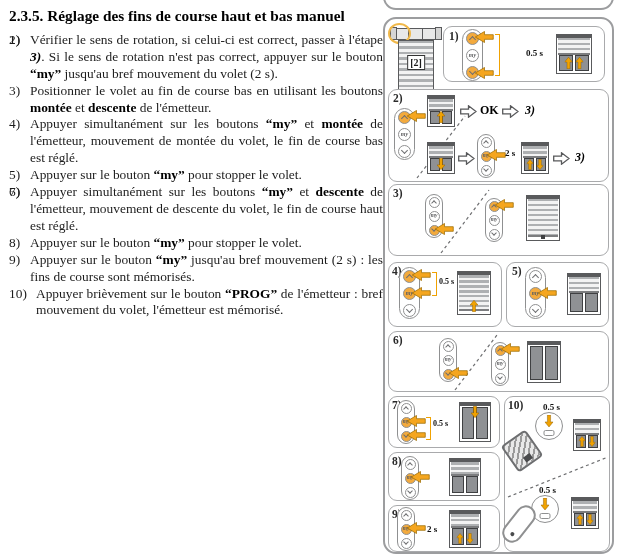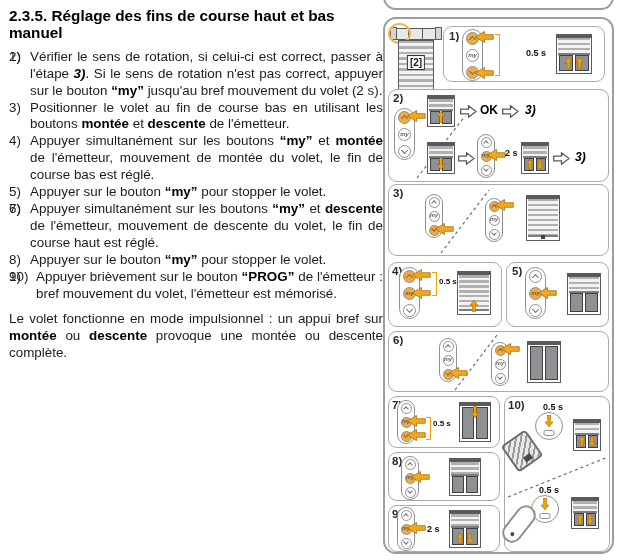--- a/index.html
+++ b/index.html
@@ -1,17 +1,17 @@
 <!DOCTYPE html>
 <html><head>
 <meta charset="utf-8">
 <style>
   html,body{margin:0;padding:0;background:#fff;}
   .page{position:relative;width:624px;height:560px;background:#fff;overflow:hidden;
-        font-family:Liberation Sans, sans-serif;color:#1c1c1c;}
+        font-family:Liberation Serif, serif;color:#1c1c1c;}
   
   .textcol{position:absolute;left:9px;top:8px;width:374px;font-size:13.4px;line-height:16.9px;}
   .title{font-size:15.3px;font-weight:bold;color:#000;margin:0 0 7px 0;}
   .step{position:relative;padding-left:21px;text-align:justify;}
   .step.wide{padding-left:27px;}
   .step .n{position:absolute;left:0;top:0;}
   .outro{margin-top:9px;text-align:justify;}
   b{color:#000;}
   
   .prevbox{position:absolute;left:383px;top:-28px;width:231px;height:38px;
@@ -127,27 +127,27 @@
     <div class="step">
       <span class="n">7)</span>
       <span>Appuyer simultanément sur les boutons <b>“my”</b> et <b>descente</b> de l'émetteur, mouvement de descente du volet, le fin de course haut est réglé.</span>
     </div>
     <div class="step">
       <span class="n">8)</span>
       <span>Appuyer sur le bouton <b>“my”</b> pour stopper le volet.</span>
     </div>
     <div class="step">
       <span class="n">9)</span>
+      <span>Appuyer sur le bouton <b>“my”</b> jusqu'au bref mouvement (2 s) : les fins de course sont mémorisés.</span>
     </div>
     <div class="step wide">
       <span class="n">10)</span>
       <span>Appuyer brièvement sur le bouton <b>“PROG”</b> de l'émetteur : bref mouvement du volet, l'émetteur est mémorisé.</span>
     </div>
 
-    <p class="outro">Le volet fonctionne en mode impulsionnel : un appui bref sur <b>montée</b> ou <b>descente</b> provoque une montée ou descente complète.</p>
   </div>
 
   <div class="prevbox"></div>
 
   <div class="figbox">
 
     <div class="roller">
       <div class="tube">
         <div class="tubeline" style="left:30%"></div>
         <div class="tubeline" style="left:64%"></div>

